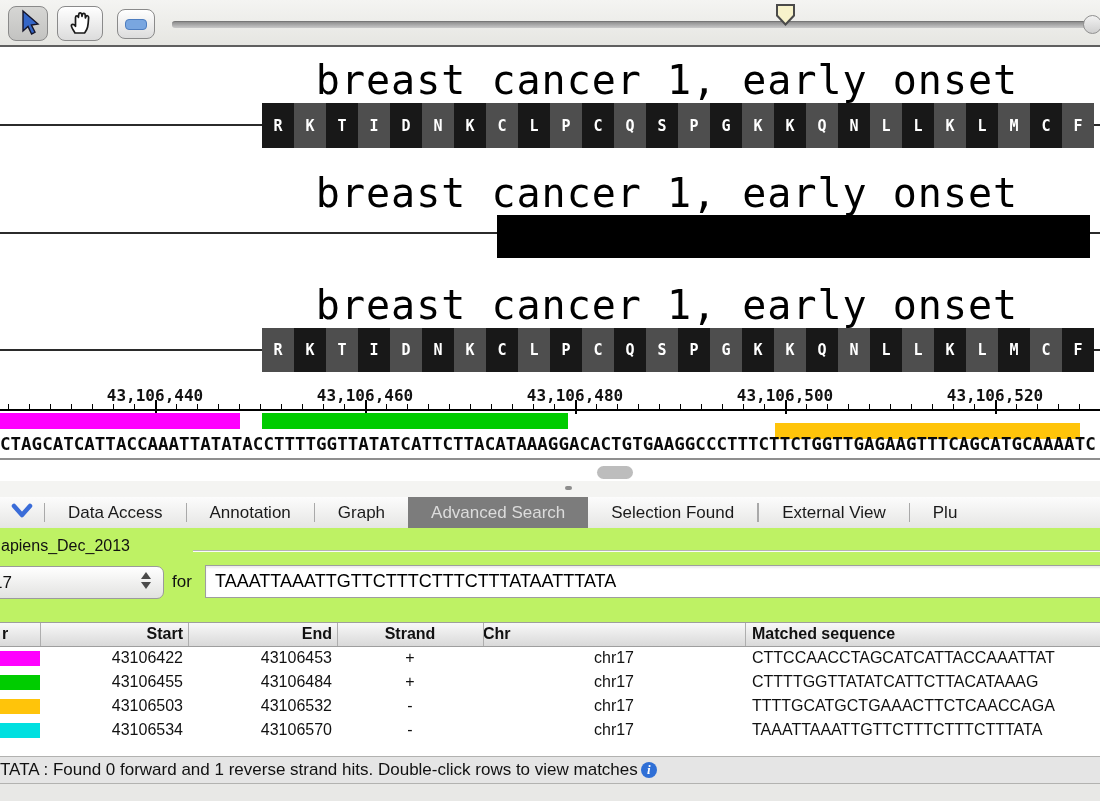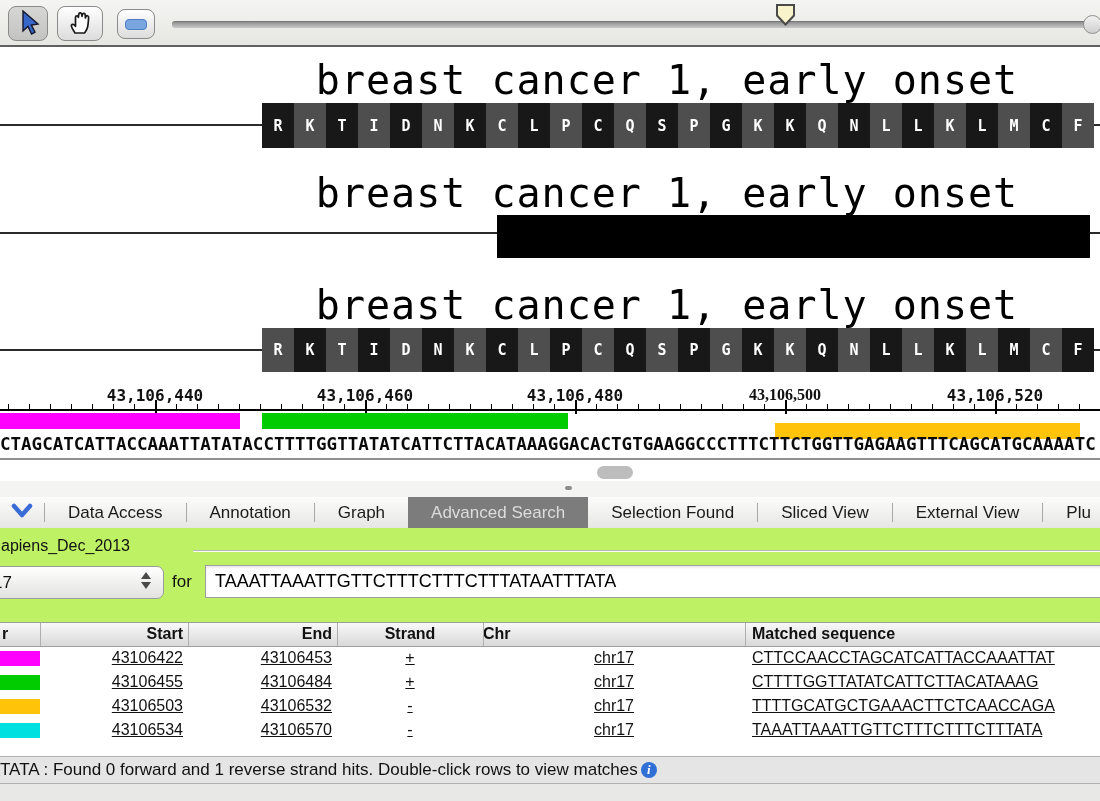--- a/index.html
+++ b/index.html
@@ -74,21 +74,21 @@
                background:#fff;font-family:"Liberation Sans",sans-serif;font-size:18px;padding:0 0 0 9px;
                box-shadow:inset 0 2px 2px rgba(0,0,0,0.08);}
 
   
   #table-header{left:0;top:622px;width:1100px;height:23px;
                 background:linear-gradient(#f8f8f8,#d9d9d9);border-top:1px solid #9e9e9e;border-bottom:1px solid #9e9e9e;}
   .hcell{position:absolute;top:2px;font-weight:bold;font-size:16px;white-space:nowrap;}
   .hsep{position:absolute;top:0;width:1px;height:23px;background:#aeaeae;}
   #table-body{left:0;top:647px;width:1100px;}
   .trow{position:absolute;left:0;width:1100px;height:24px;}
-  .tcell{position:absolute;top:2px;font-size:16px;white-space:nowrap;text-decoration:underline;}
+  .tcell{position:absolute;top:2px;font-size:16px;white-space:nowrap;}
   .swatch{position:absolute;left:0;top:4px;width:40px;height:15px;}
 
   
   #statusbar{left:0;top:756px;width:1100px;height:26px;background:#e5e5e5;
              border-top:1px solid #b2b2b0;border-bottom:1px solid #b2b2b0;
              display:flex;align-items:center;font-size:17px;white-space:nowrap;overflow:hidden;}
   #info-icon{display:inline-flex;width:16px;height:16px;border-radius:50%;background:#2f6fd6;color:#fff;
              align-items:center;justify-content:center;font-family:"Liberation Serif",serif;
              font-style:italic;font-weight:bold;font-size:13px;margin-left:3px;flex:0 0 auto;}
   #bottom-filler{left:0;top:784px;width:1100px;height:17px;background:#e8e8e6;}
@@ -192,21 +192,21 @@
       <div class="acell dark">F</div>
     </div>
   <div class="abs hline" style="left:0;top:349px;width:262px"></div>
   <div class="abs hline" style="left:1094px;top:349px;width:6px"></div>
 
   <div id="ruler">
     <div id="ruler-labels">
         <div class="abs coord-label" style="left: 155px;">43,106,440</div>
         <div class="abs coord-label" style="left: 365px;">43,106,460</div>
         <div class="abs coord-label" style="left: 575px;">43,106,480</div>
-        <div class="abs coord-label" style="left: 785px; font-family: Liberation Serif, serif;">43,106,500</div>
+        <div class="abs coord-label" style="left: 785px;">43,106,500</div>
         <div class="abs coord-label" style="left: 995px;">43,106,520</div>
       </div>
     <div id="ruler-line" class="abs"></div>
     <div id="ruler-ticks">
         <div class="abs tick" style="left: 8px;"></div>
         <div class="abs tick" style="left: 29px;"></div>
         <div class="abs tick" style="left: 50px;"></div>
         <div class="abs tick" style="left: 71px;"></div>
         <div class="abs tick" style="left: 92px;"></div>
         <div class="abs tick" style="left: 113px;"></div>
@@ -280,21 +280,20 @@
     </div>
   <div class="tab-sep"></div>
       <div class="tab">Data Access</div>
       <div class="tab-sep"></div>
       <div class="tab">Annotation</div>
       <div class="tab-sep"></div>
       <div class="tab">Graph</div>
       <div class="tab selected">Advanced Search</div>
       <div class="tab">Selection Found</div>
       <div class="tab-sep"></div>
-      <div class="tab">Sliced View</div>
       <div class="tab-sep"></div>
       <div class="tab">External View</div>
       <div class="tab-sep"></div>
       <div class="tab">Plu</div>
     </div>
 
   <div id="search-panel" class="abs">
     <div id="group-label" class="abs">apiens_Dec_2013</div>
     <div id="group-line" class="abs"></div>
     <div id="chr-select" class="abs">

